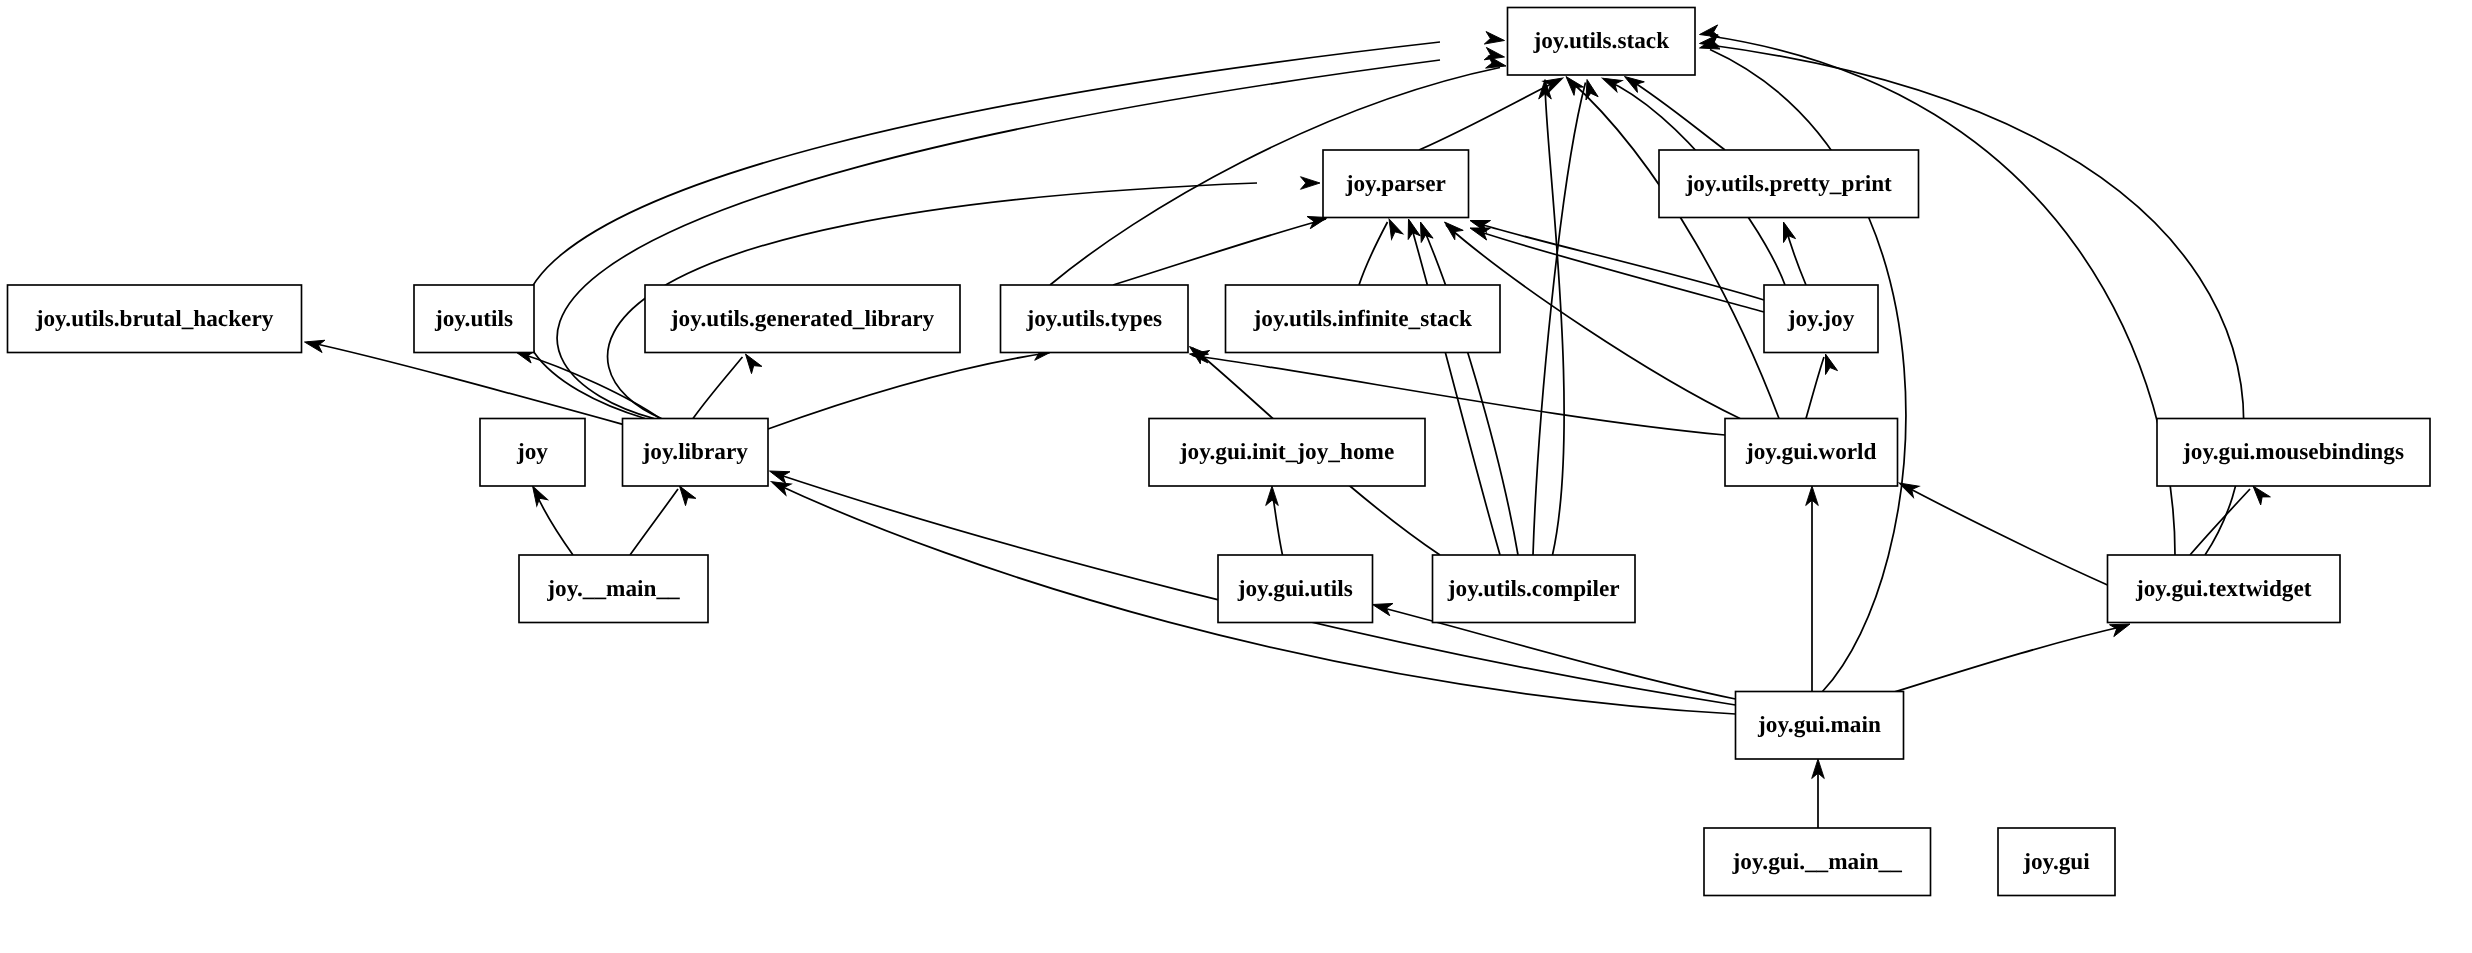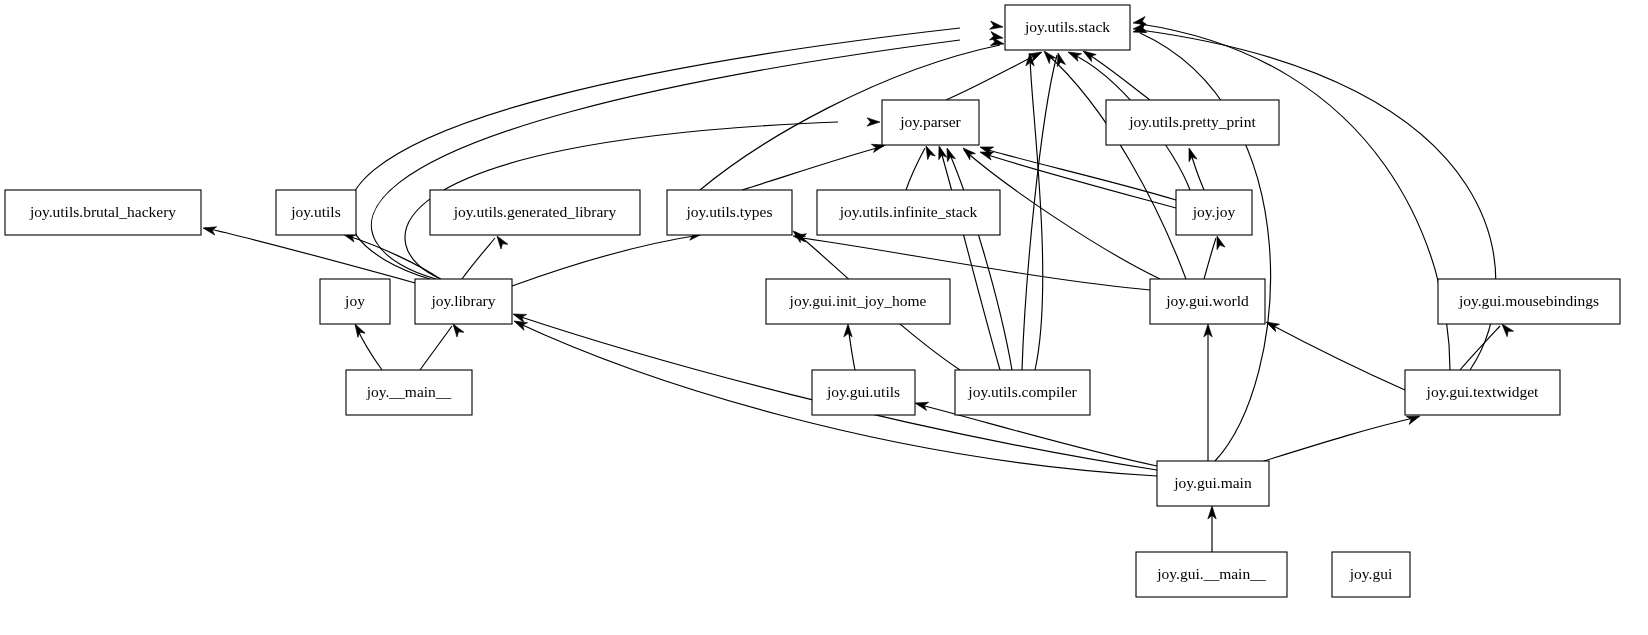--- a/index.html
+++ b/index.html
@@ -9,20 +9,21 @@
   }
   body {
     font-family: "Liberation Serif", "DejaVu Serif", serif;
   }
   #graph-canvas {
     position: relative;
     width: 1648px;
     height: 635px;
     background: #ffffff;
     overflow: hidden;
+    font-weight: bold;
   }
   #graph-svg {
     position: absolute;
     left: 0;
     top: 0;
     width: 1648px;
     height: 635px;
   }
   .node-rect {
     fill: #ffffff;

